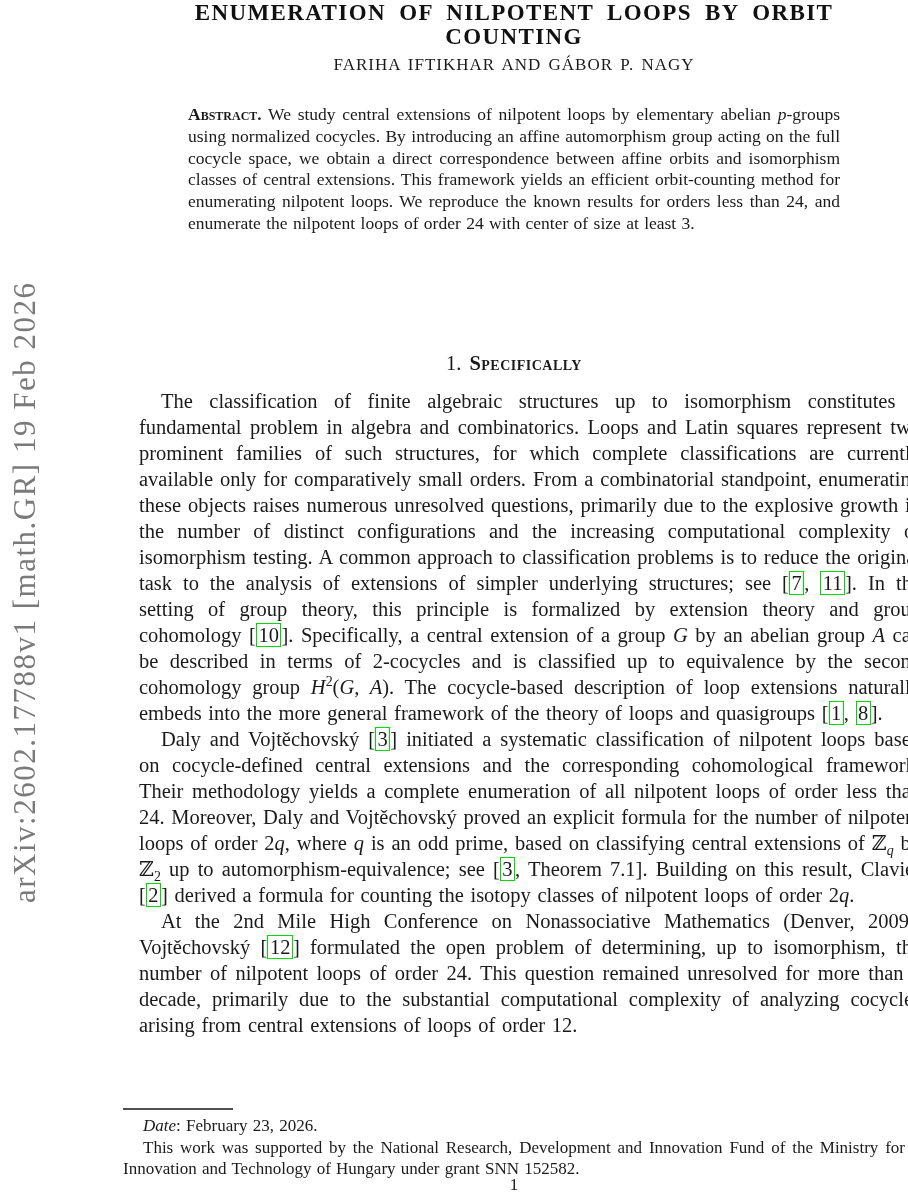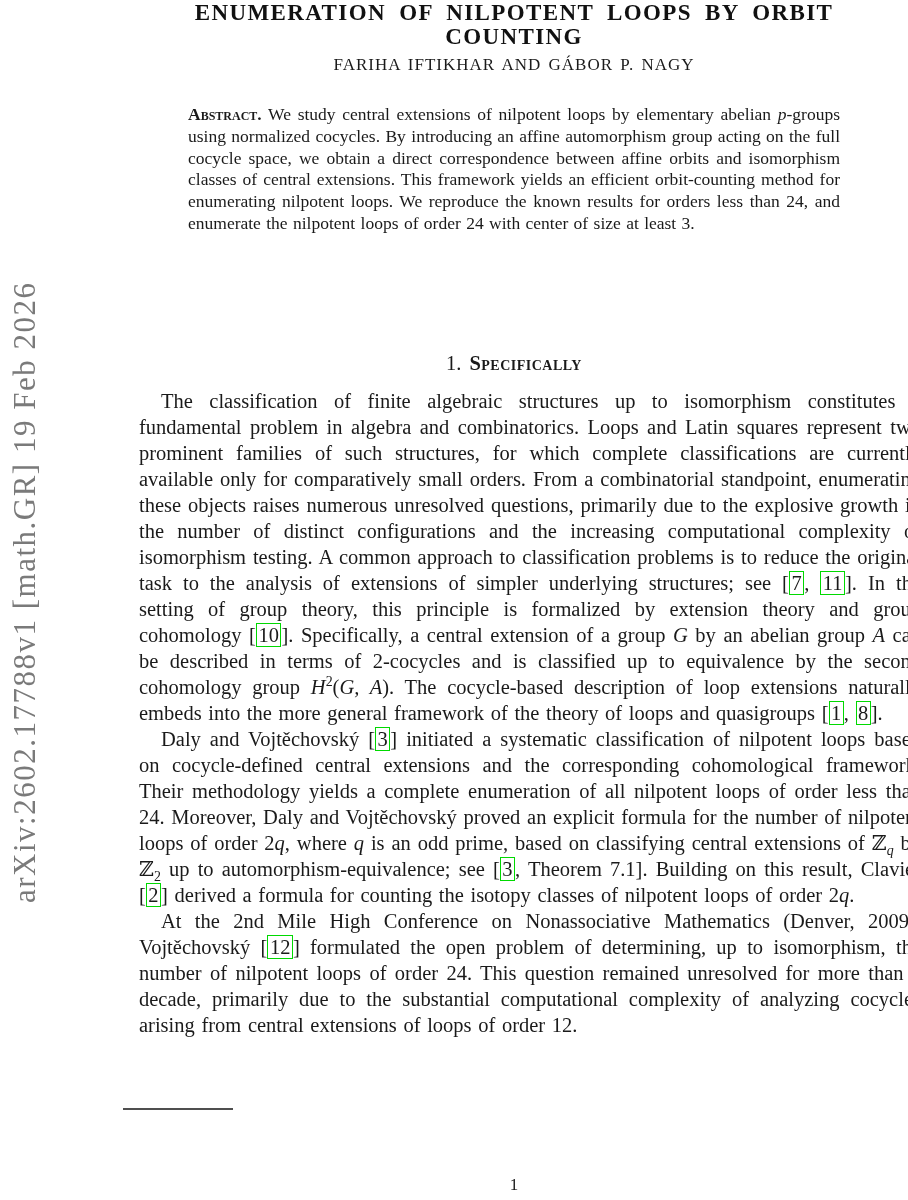--- a/index.html
+++ b/index.html
@@ -129,17 +129,19 @@
   </div>
 
   <div class="body-text">
     <p><span>The classification of finite algebraic structures up to isomorphism constitutes a fundamental problem in algebra and combinatorics. Loops and Latin squares represent two prominent families of such structures, for which complete classifications are currently available only for comparatively small orders. From a combinatorial standpoint, enumerating these objects raises numerous unresolved questions, primarily due to the explosive growth in the number of distinct configurations and the increasing computational complexity of isomorphism testing. A common approach to classification problems is to reduce the original task to the analysis of extensions of simpler underlying structures; see [</span><span class="cite">7</span><span>, </span><span class="cite">11</span><span>]. In the setting of group theory, this principle is formalized by extension theory and group cohomology [</span><span class="cite">10</span><span>]. Specifically, a central extension of a group </span><span class="mi">G</span><span> by an abelian group </span><span class="mi">A</span><span> can be described in terms of 2-cocycles and is classified up to equivalence by the second cohomology group </span><span class="mi">H</span><sup>2</sup><span>(</span><span class="mi">G, A</span><span>). The cocycle-based description of loop extensions naturally embeds into the more general framework of the theory of loops and quasigroups [</span><span class="cite">1</span><span>, </span><span class="cite">8</span><span>].</span></p>
     <p><span>Daly and Vojtěchovský [</span><span class="cite">3</span><span>] initiated a systematic classification of nilpotent loops based on cocycle-defined central extensions and the corresponding cohomological framework. Their methodology yields a complete enumeration of all nilpotent loops of order less than 24. Moreover, Daly and Vojtěchovský proved an explicit formula for the number of nilpotent loops of order 2</span><span class="mi">q</span><span>, where </span><span class="mi">q</span><span> is an odd prime, based on classifying central extensions of ℤ</span><sub class="mi">q</sub><span> by ℤ</span><sub>2</sub><span> up to automorphism-equivalence; see [</span><span class="cite">3</span><span>, Theorem 7.1]. Building on this result, Clavier [</span><span class="cite">2</span><span>] derived a formula for counting the isotopy classes of nilpotent loops of order 2</span><span class="mi">q</span><span>.</span></p>
     <p><span>At the 2nd Mile High Conference on Nonassociative Mathematics (Denver, 2009), Vojtěchovský [</span><span class="cite">12</span><span>] formulated the open problem of determining, up to isomorphism, the number of nilpotent loops of order 24. This question remained unresolved for more than a decade, primarily due to the substantial computational complexity of analyzing cocycles arising from central extensions of loops of order 12.</span></p>
   </div>
 
   <div class="footnote">
     <div class="footnote-rule"></div>
+    <p><span class="mi">Date</span><span>: February 23, 2026.</span></p>
+    <p>This work was supported by the National Research, Development and Innovation Fund of the Ministry for Innovation and Technology of Hungary under grant SNN 152582.</p>
   </div>
 
   <div class="page-number">1</div>
 
 </div>
 
 </body></html>

